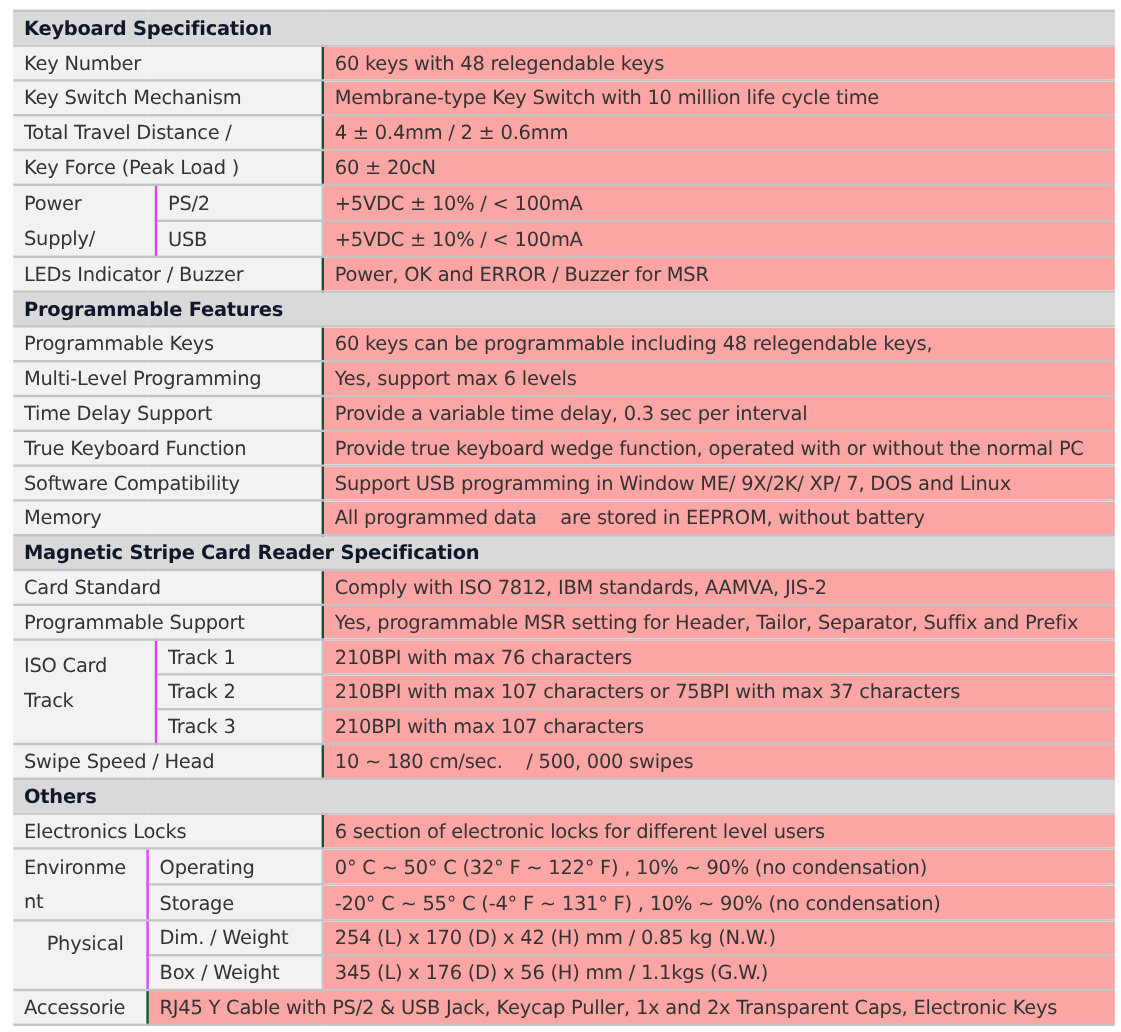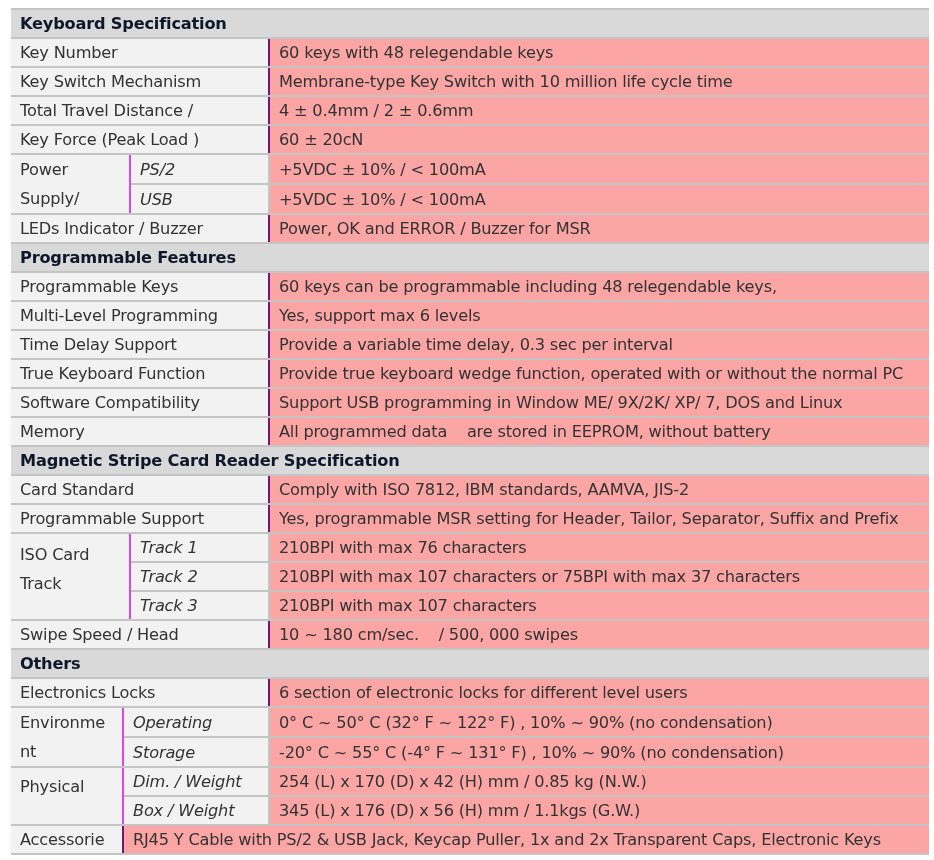--- a/index.html
+++ b/index.html
@@ -35,26 +35,25 @@
       vertical-align: middle;
       line-height: 27px;
     }
     td.section {
       background: #d9d9d9;
       font-weight: bold;
       color: #0f172a;
     }
     td.lbl {
       background: #f2f2f2;
-      border-right: 2px solid #701a75;
+      border-right: 2px solid #14532d;
     }
     td.sub {
       background: #f2f2f2;
       border-right: 2px solid #c4c4c4;
-      font-style: italic;
     }
     td.val {
       background: #fca5a5;
       padding-left: 9px;
     }
     td.grp {
       background: #f2f2f2;
       border-right: 2px solid #d946ef;
       vertical-align: top !important;
       white-space: normal !important;
@@ -183,21 +182,21 @@
       <div>nt</div>
     </td>
     <td class="sub" colspan="2">Operating</td>
     <td class="val">0° C ~ 50° C (32° F ~ 122° F) , 10% ~ 90% (no condensation)</td>
   </tr>
   <tr>
     <td class="sub" colspan="2">Storage</td>
     <td class="val">-20° C ~ 55° C (-4° F ~ 131° F) , 10% ~ 90% (no condensation)</td>
   </tr>
   <tr>
-    <td class="grp" rowspan="2" style="padding-top:4px !important;">
+    <td class="grp" rowspan="2" style="padding-top:4px !important;text-align:center;">
       <div>Physical</div>
     </td>
     <td class="sub" colspan="2">Dim. / Weight</td>
     <td class="val">254 (L) x 170 (D) x 42 (H) mm / 0.85 kg (N.W.)</td>
   </tr>
   <tr>
     <td class="sub" colspan="2">Box / Weight</td>
     <td class="val">345 (L) x 176 (D) x 56 (H) mm / 1.1kgs (G.W.)</td>
   </tr>
   <tr>

